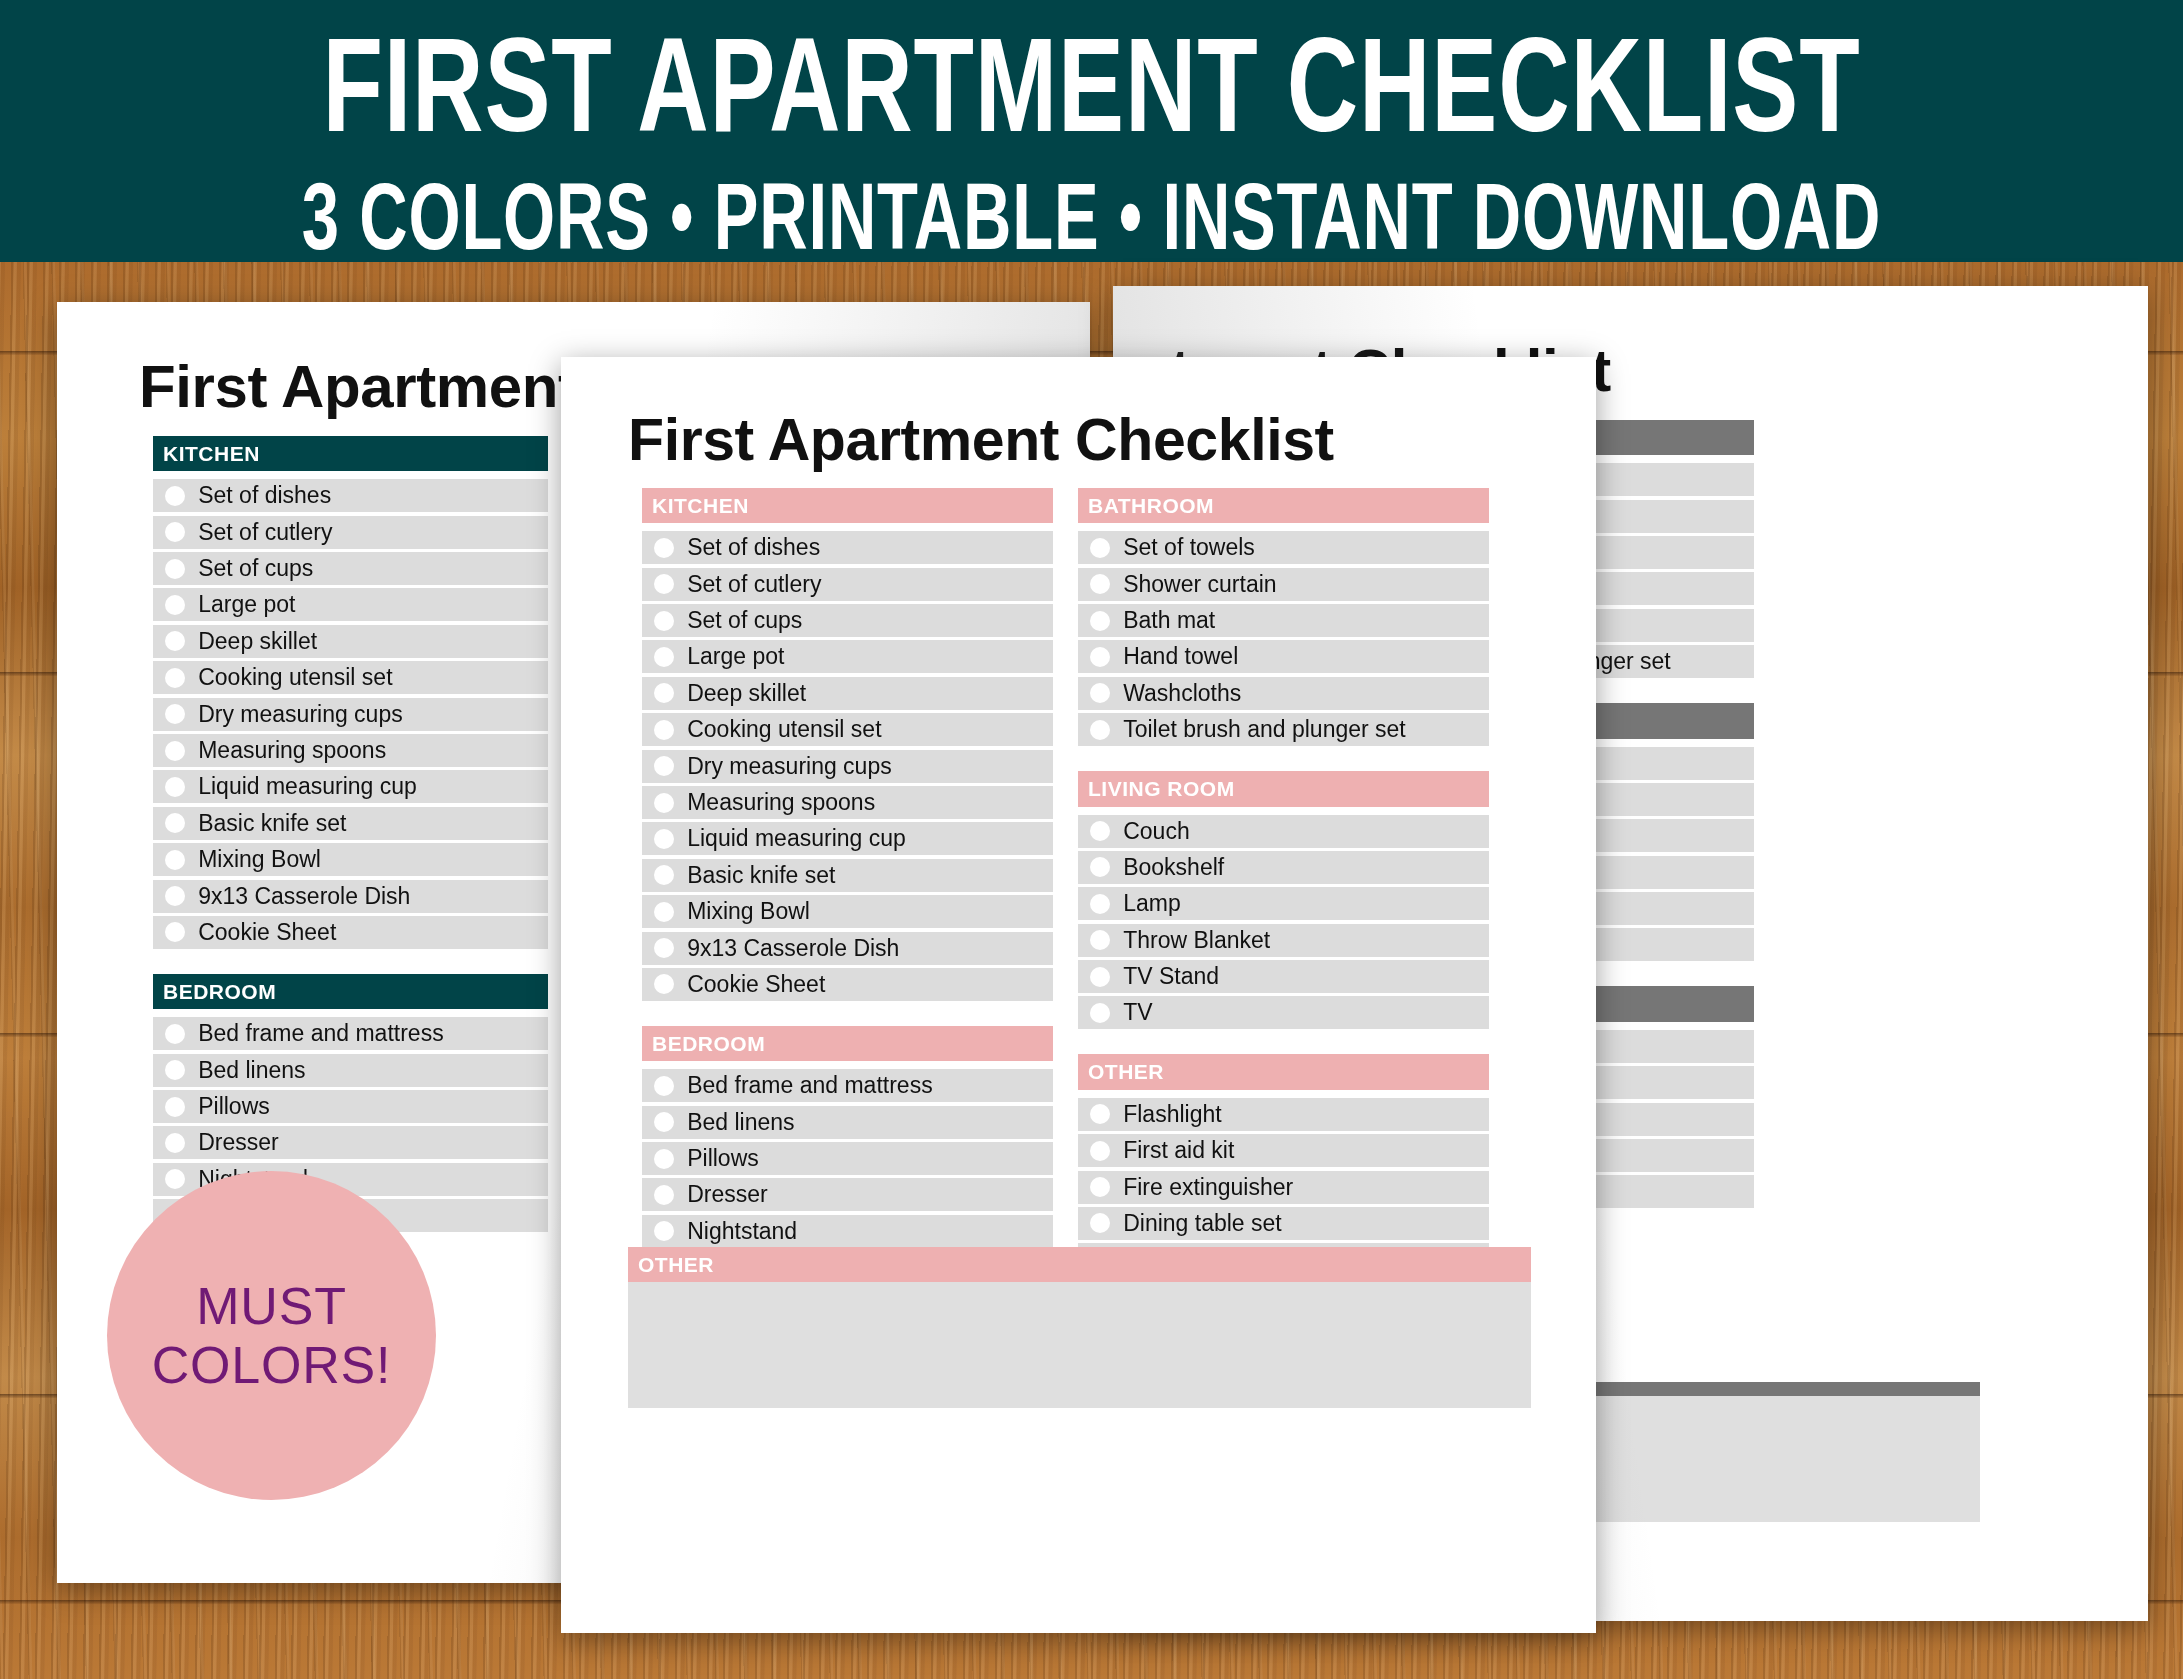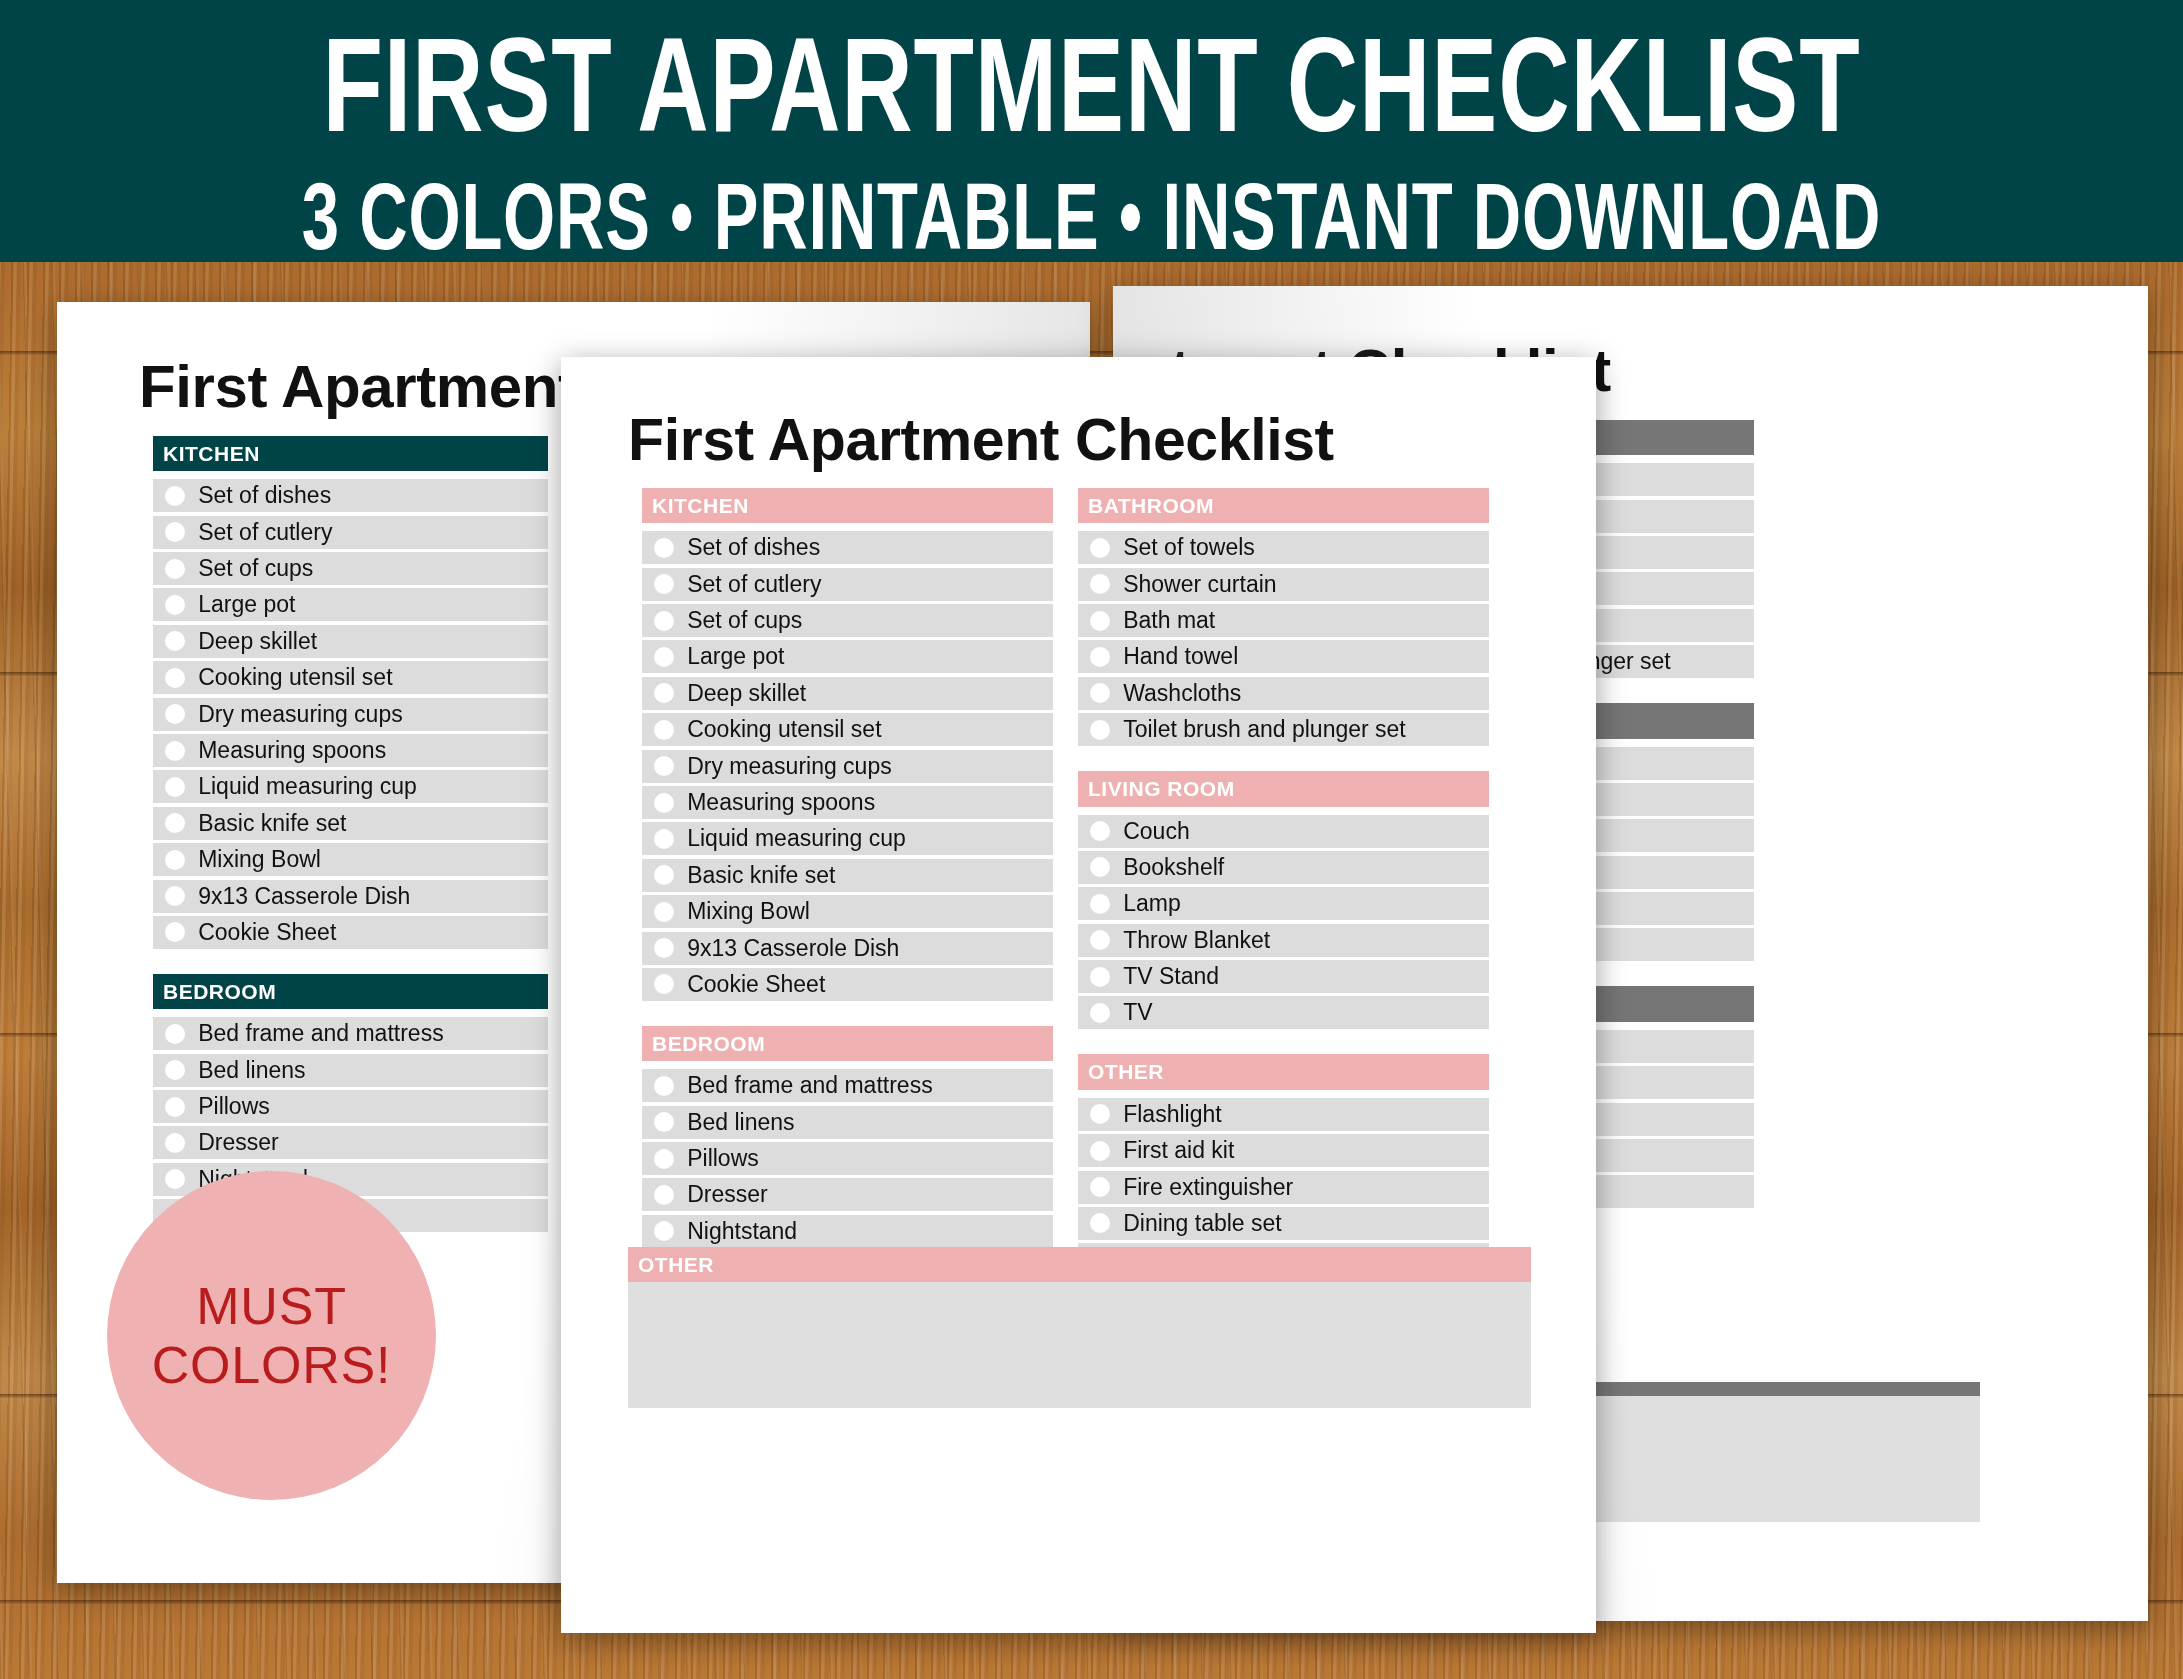--- a/index.html
+++ b/index.html
@@ -168,21 +168,21 @@
     position: absolute;
     left: 107px; top: 1171px;
     width: 329px; height: 329px;
     border-radius: 50%;
     background: #efb1b2;
     z-index: 20;
     display: flex; align-items: center; justify-content: center;
     text-align: center;
   }
   #must-haves .mh-text {
-    color: #b91c1c;
+    color: #701a75;
     font-size: 52px;
     font-weight: 400;
     line-height: 1.12;
     letter-spacing: 0.8px;
   }
 </style>
 </head>
 <body>
 
 <div id="wood"></div>

